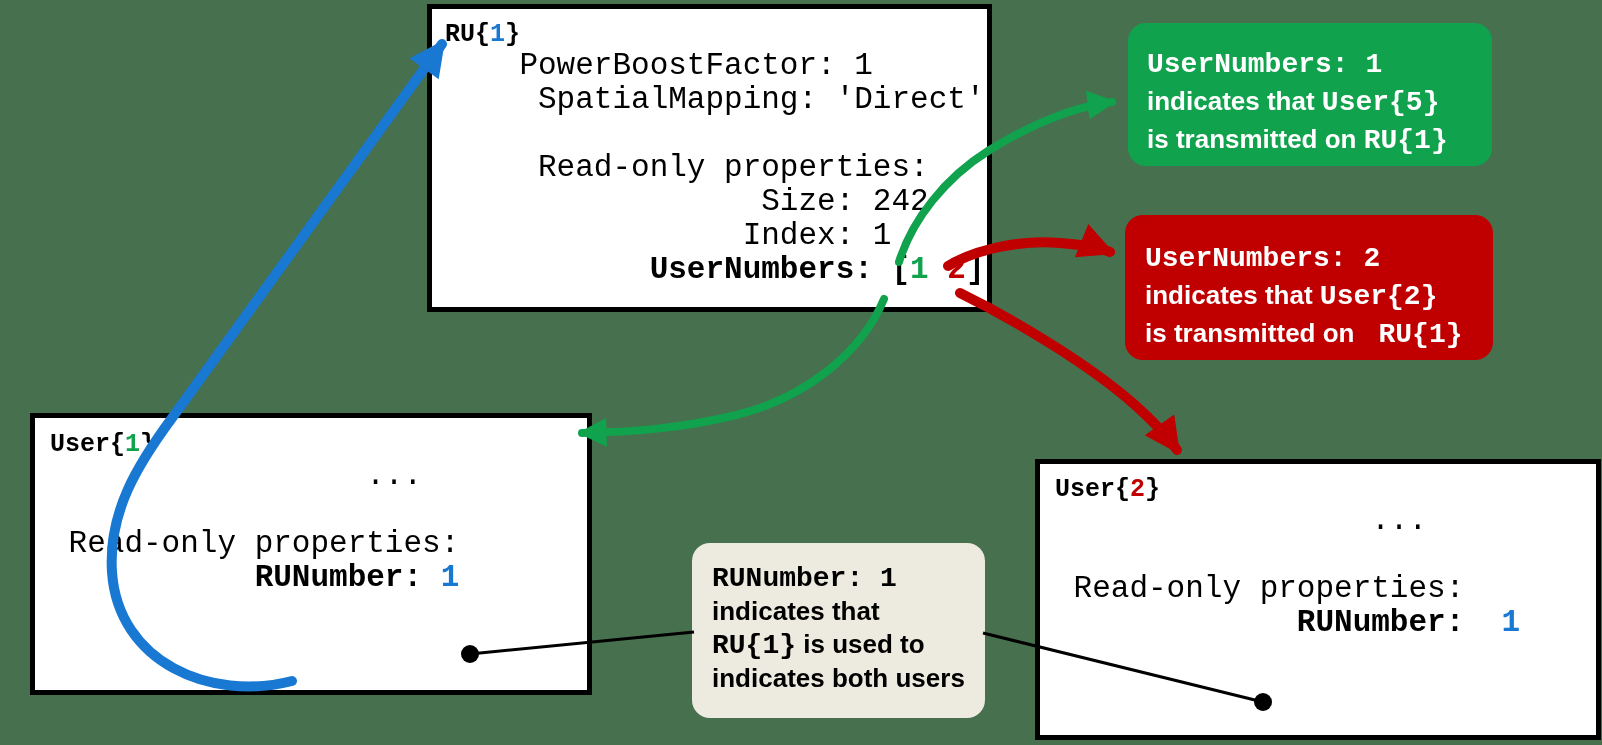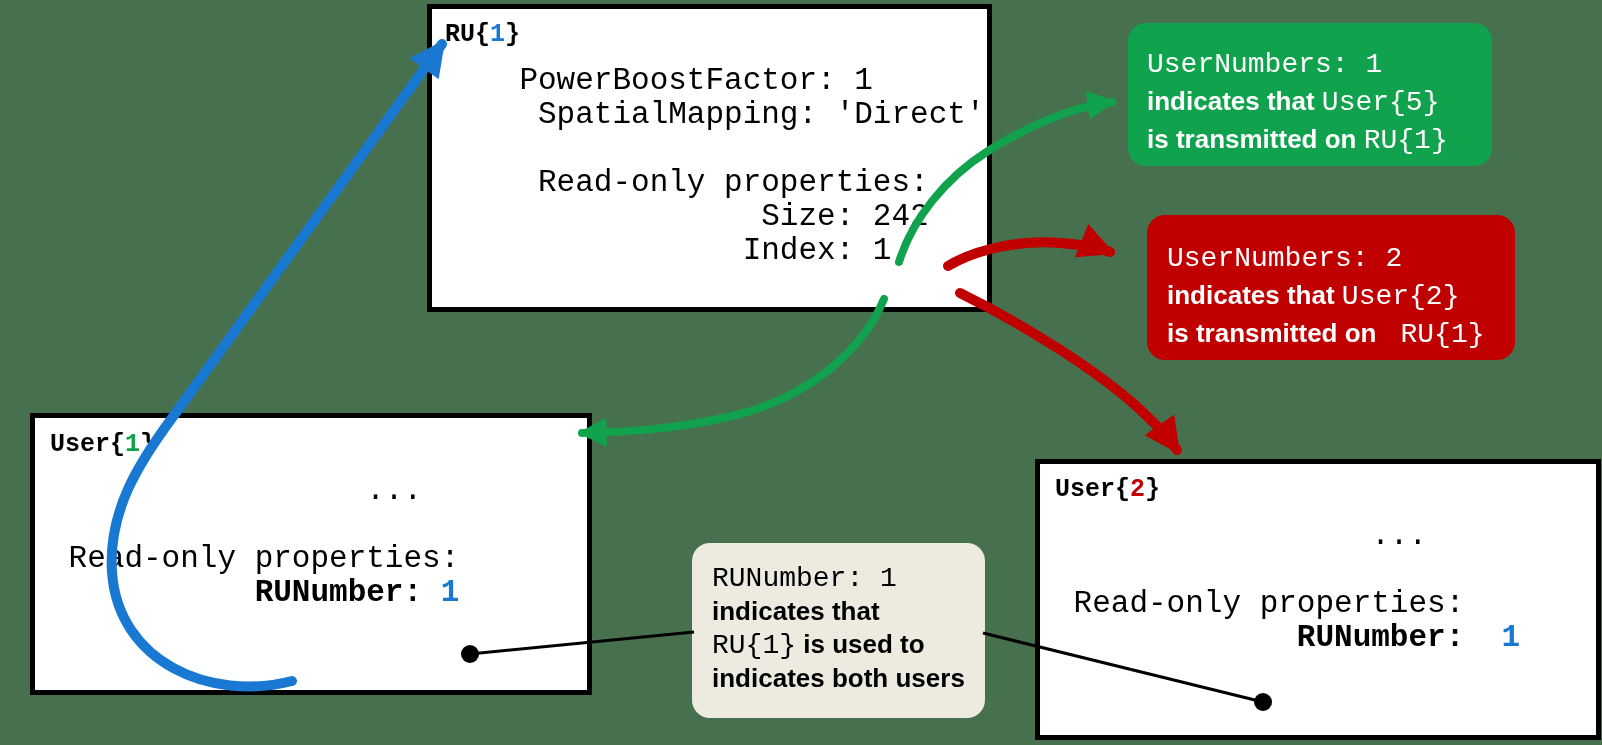--- a/index.html
+++ b/index.html
@@ -14,43 +14,44 @@
     color:#000000;font-size:31px;
   }
   .box-title{font-size:25px;font-weight:700;white-space:pre;}
   .cline{white-space:pre;line-height:34px;min-height:34px;font-size:31px;}
   .b{font-weight:700;}
   .callout{
     position:absolute;box-sizing:border-box;border-radius:18px;
     font-family:"Liberation Sans",sans-serif;font-weight:700;font-size:26px;
   }
   .callout .cline{line-height:36px;min-height:36px;font-size:26px;font-family:"Liberation Sans",sans-serif;}
-  .callout .mono{font-family:"Liberation Mono","DejaVu Sans Mono",monospace;font-weight:400;font-size:28px;}
+  .callout .mono{font-family:"Liberation Mono","DejaVu Sans Mono",monospace;font-weight:700;font-size:28px;}
   #green-callout{left:1128px;top:23px;width:364px;height:143px;background:var(--green);color:#ffffff;padding:22px 0 0 19px;}
-  #red-callout{left:1125px;top:215px;width:368px;height:145px;background:var(--red);color:#ffffff;padding:24px 0 0 20px;margin-left:22px;}
+  #red-callout{left:1125px;top:215px;width:368px;height:145px;background:var(--red);color:#ffffff;padding:24px 0 0 20px;}
   #note-callout{left:692px;top:543px;width:293px;height:175px;background:var(--beige);color:#000000;padding:18px 0 0 20px;}
   #note-callout .cline{line-height:33px;min-height:33px;}
   #ru-box{left:427px;top:4px;width:565px;height:308px;padding:11px 0 0 13px;}
   #user1-box{left:30px;top:413px;width:562px;height:282px;padding:12px 0 0 15px;}
   #user2-box{left:1035px;top:459px;width:566px;height:281px;padding:11px 0 0 15px;}
-  .box-lines{margin-top:15px;}
+  .box-lines{}
   #overlay{position:absolute;left:0;top:0;width:1602px;height:745px;pointer-events:none;}
 </style>
 </head>
 <body>
 
 <div class="codebox" id="ru-box">
   <div class="box-title"><span class="b">RU{</span><span class="b" style="color: rgb(24, 120, 210);">1</span><span class="b">}</span></div>
   <div class="box-lines">
       <div class="cline"><span>    PowerBoostFactor: 1</span></div>
       <div class="cline"><span>     SpatialMapping: 'Direct'</span></div>
       <div class="cline"><span> </span></div>
       <div class="cline"><span>     Read-only properties:</span></div>
       <div class="cline"><span>                 Size: 242</span></div>
       <div class="cline"><span>                Index: 1</span></div>
+      <div class="cline"><span>           </span><span class="b">UserNumbers</span><span class="b">: </span><span class="b">[</span><span class="b" style="color: rgb(16, 162, 77);">1</span><span class="b"> </span><span class="b" style="color: rgb(192, 0, 0);">2</span><span class="b">]</span></div>
     </div>
 </div>
 
 <div class="codebox" id="user1-box">
   <div class="box-title"><span class="b">User{</span><span class="b" style="color: rgb(16, 162, 77);">1</span><span class="b">}</span></div>
   <div class="box-lines">
       <div class="cline"><span>                 ...</span></div>
       <div class="cline"><span> </span></div>
       <div class="cline"><span> Read-only properties:</span></div>
       <div class="cline"><span>           </span><span class="b">RUNumber</span><span class="b">:</span><span> </span><span class="b" style="color: rgb(24, 120, 210);">1</span></div>

